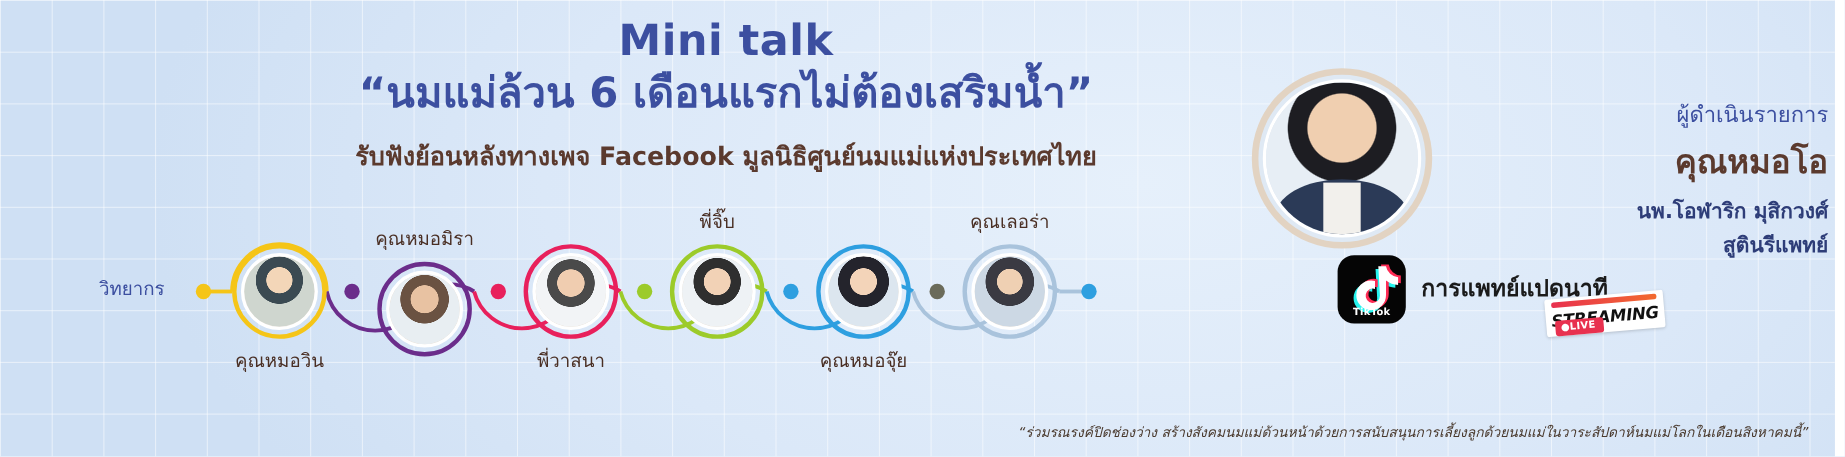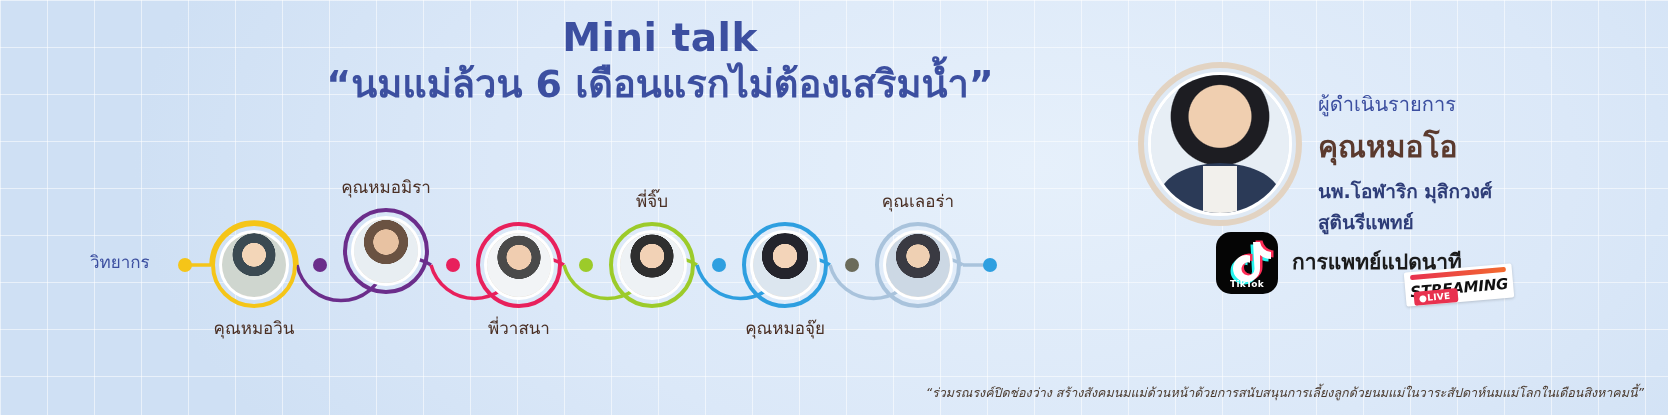--- a/index.html
+++ b/index.html
@@ -137,21 +137,21 @@
     border-radius: 50%;
     border: 3px solid #ffffff;
     box-sizing: border-box;
     overflow: hidden;
   }
   #host-text {
     position: absolute;
     left: 1318px;
     top: 88px;
     width: 344px;
-    text-align: left;
+    text-align: right;
   }
   .host-role {
     font-size: 20px;
     color: #3c4fa0;
   }
   .host-name {
     font-size: 30px;
     font-weight: bold;
     color: #5b3a2e;
     margin-top: 3px;
@@ -262,20 +262,21 @@
   }
 </style>
 </head>
 <body>
 
 <div id="banner">
 
   <div id="headline">
     <div class="mini-talk">Mini talk</div>
     <div class="quote-line">“นมแม่ล้วน 6 เดือนแรกไม่ต้องเสริมน้ำ”</div>
+    <div class="subtitle">รับฟังย้อนหลังทางเพจ Facebook มูลนิธิศูนย์นมแม่แห่งประเทศไทย</div>
   </div>
 
   <div id="speakers">
 
     <span class="vit-label">วิทยากร</span>
 
     <svg id="speakers-svg" width="1060" height="180">
 
       <path d="M 185 85 L 211 85" stroke="#f5c518" stroke-width="3.5" fill="none"></path>
       <path d="M 211 85 A 43 43 0 0 1 297 85" stroke="#f5c518" stroke-width="3.5" fill="none"></path>
@@ -301,21 +302,21 @@
     </svg>
 
     <div class="speaker" style="left:211px; top:42px;">
       <div class="ring-outer" style="border-color:#f5c518;"></div>
       <div class="ring-inner">
         <div class="face" style="background:radial-gradient(circle at 50% 34%, #f3d6b8 0 22%, #3b4a52 23% 40%, #cfd6cf 41% 100%);"></div>
       </div>
       <span class="sp-name below">คุณหมอวิน</span>
     </div>
 
-    <div class="speaker" style="left:343px; top:28px;text-decoration:underline;">
+    <div class="speaker" style="left:343px; top:58px;text-decoration:underline;">
       <div class="ring-outer" style="border-color:#6b2d8b;"></div>
       <div class="ring-inner">
         <div class="face" style="background:radial-gradient(circle at 50% 36%, #e8c2a2 0 24%, #6a5242 25% 42%, #e8eef2 43% 100%);"></div>
       </div>
       <span class="sp-name above">คุณหมอมิรา</span>
     </div>
 
     <div class="speaker" style="left:476px; top:42px;">
       <div class="ring-outer" style="border-color:#e8205c;"></div>
       <div class="ring-inner">

